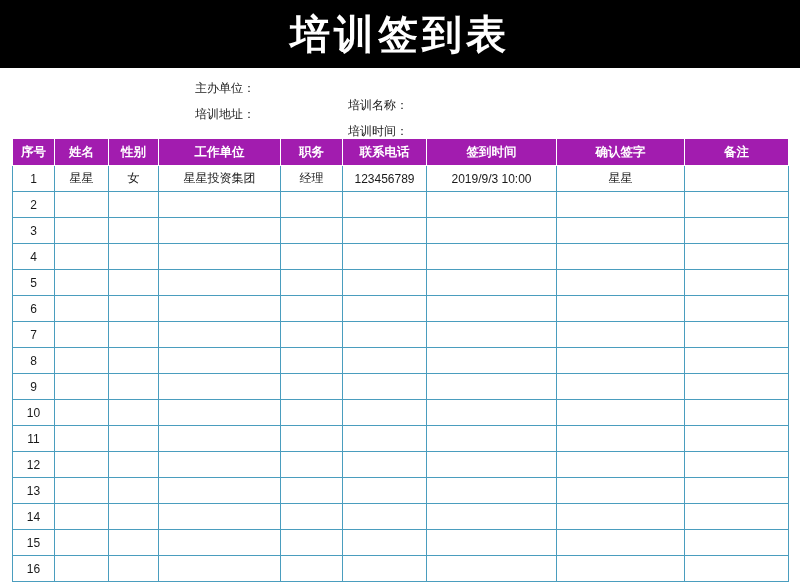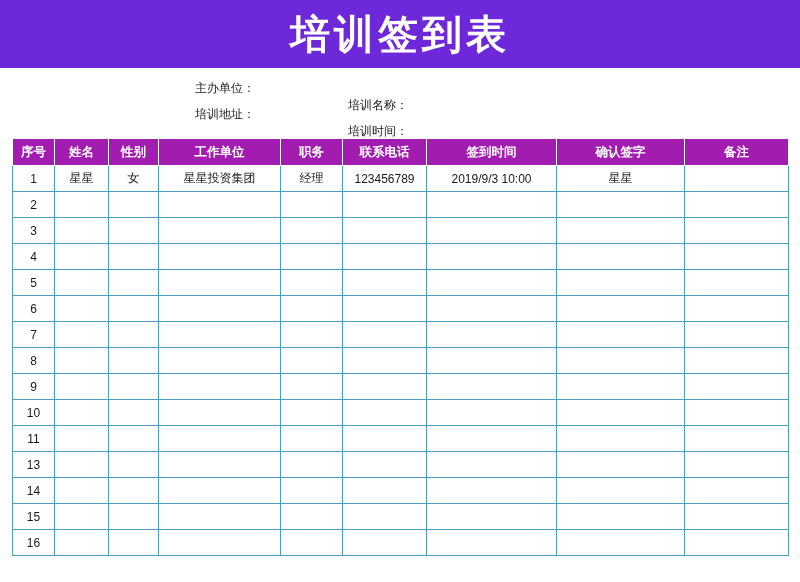--- a/index.html
+++ b/index.html
@@ -16,21 +16,21 @@
   }
   .page {
     position: relative;
     width: 800px;
     height: 582px;
     box-sizing: border-box;
   }
   
   .banner {
     height: 68px;
-    background: #6d28d9;
+    background: #000000;
     display: flex;
     align-items: center;
     justify-content: center;
   }
   .banner-title {
     color: #ffffff;
     font-size: 40px;
     font-weight: bold;
     letter-spacing: 4px;
     line-height: 1;
@@ -284,20 +284,31 @@
             <td></td>
             <td></td>
             <td></td>
             <td></td>
             <td></td>
             <td></td>
             <td></td>
             <td></td>
           </tr>
           <tr>
+            <td>12</td>
+            <td></td>
+            <td></td>
+            <td></td>
+            <td></td>
+            <td></td>
+            <td></td>
+            <td></td>
+            <td></td>
+          </tr>
+          <tr>
             <td>13</td>
             <td></td>
             <td></td>
             <td></td>
             <td></td>
             <td></td>
             <td></td>
             <td></td>
             <td></td>
           </tr>

